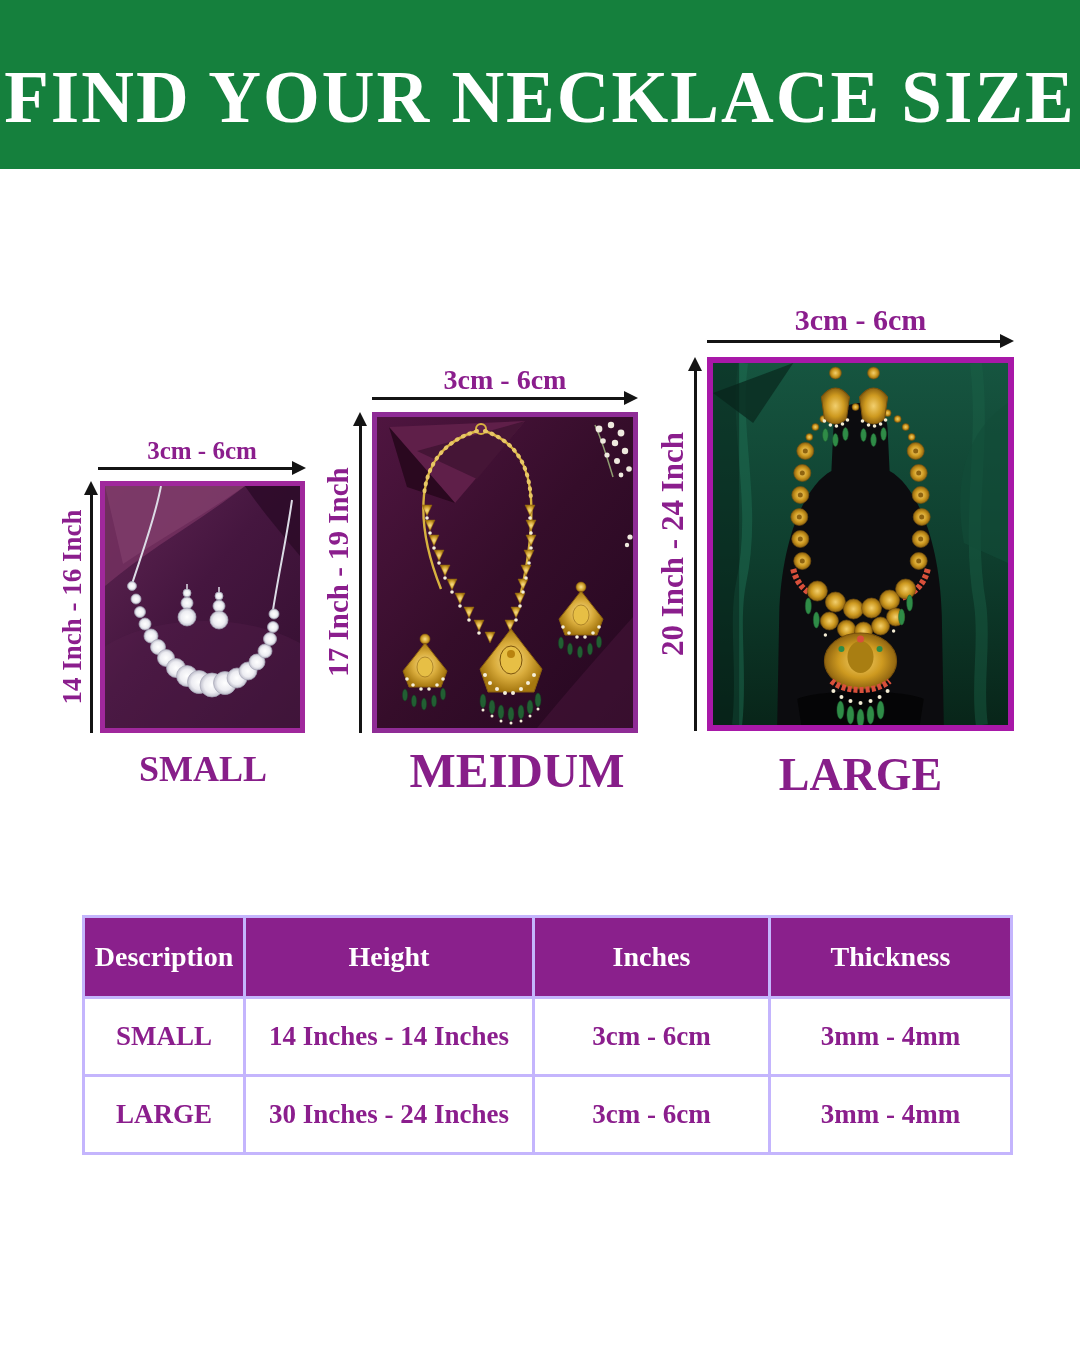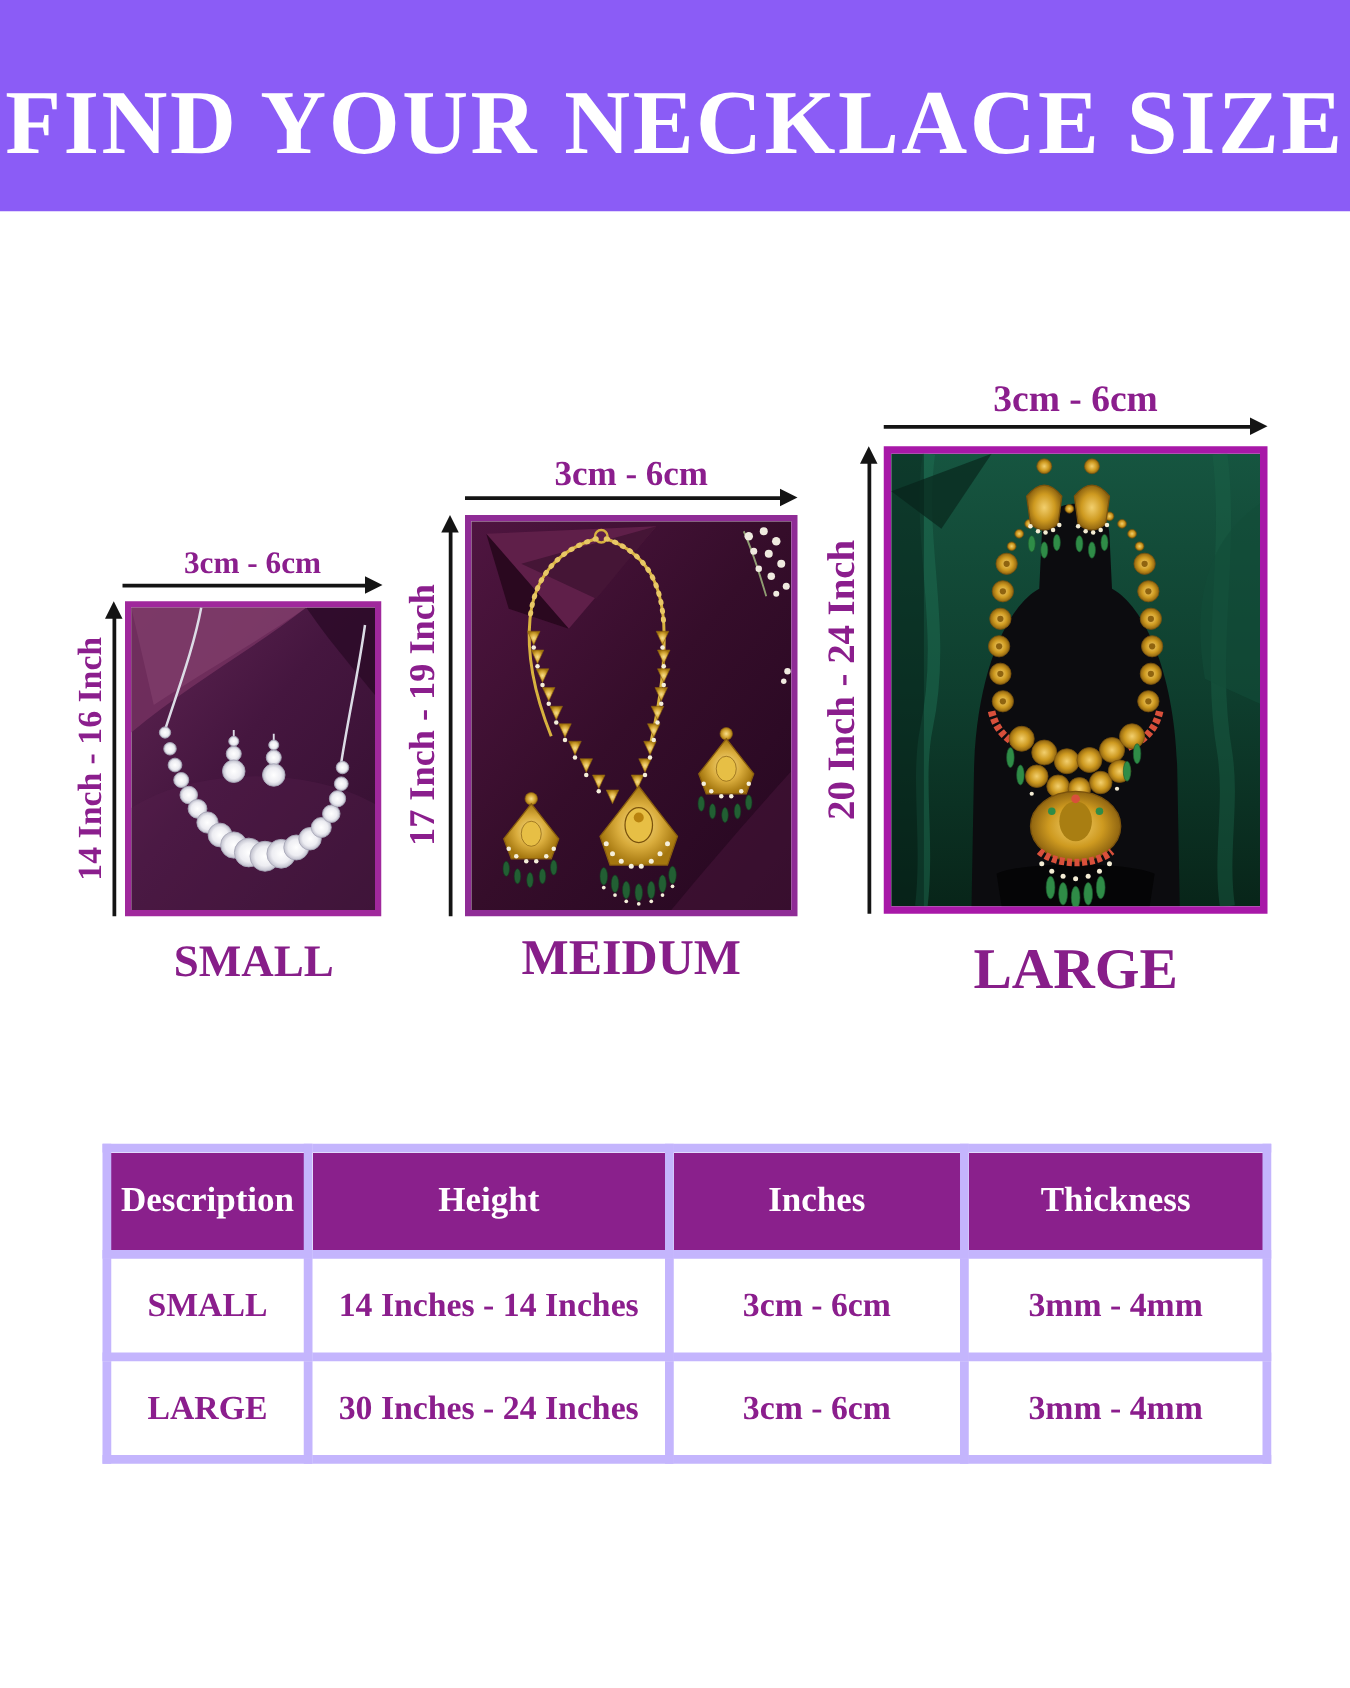--- a/index.html
+++ b/index.html
@@ -4,21 +4,21 @@
 <style>
   html,body { margin:0; padding:0; background:#ffffff; }
   #canvas {
     position:relative; width:1080px; height:1350px; margin:0 auto;
     background:#ffffff; overflow:hidden;
     font-family:"Liberation Serif","DejaVu Serif",serif;
   }
   
   .banner {
     position:absolute; left:0; top:0; width:1080px; height:169px;
-    background:#8b5cf6; display:flex; align-items:center; justify-content:center;
+    background:#15803d; display:flex; align-items:center; justify-content:center;
   }
   .banner h1 {
     margin:0; padding-top:26px; color:#ffffff; font-weight:700;
     font-size:73px; letter-spacing:2px; white-space:nowrap;
   }
   
   .wlabel {
     position:absolute; text-align:center; color:#8B1E8D; font-weight:700; white-space:nowrap;
   }
   .rlabel {
@@ -42,21 +42,21 @@
   .frame svg { display:block; width:100%; height:100%; }
   .frame-small  { border:5px solid #A0289C; }
   .frame-medium { border:5px solid #8F2C96; }
   .frame-large  { border:6px solid #A818A8; }
   
   .size-table {
     position:absolute; left:82px; top:915px; width:928px;
     border-collapse:collapse; table-layout:fixed;
   }
   .size-table td {
-    border:7px solid #c4b5fd; text-align:center; vertical-align:middle;
+    border:3px solid #c4b5fd; text-align:center; vertical-align:middle;
     font-weight:700; overflow:hidden;
   }
   .size-table .hrow td {
     background:#8A208C; color:#ffffff; font-size:28px; height:76px;
   }
   .size-table .brow td {
     background:#ffffff; color:#8B1E8D; font-size:27px; height:73px;
   }
 </style>
 </head>
@@ -299,21 +299,21 @@
         <g fill="#225F33" stroke="#143D20" stroke-width="0.5">
           <ellipse cx="184" cy="226" rx="2.6" ry="6"></ellipse>
             <ellipse cx="193" cy="232" rx="2.6" ry="6"></ellipse>
             <ellipse cx="203" cy="235" rx="2.6" ry="6"></ellipse>
           <ellipse cx="213" cy="232" rx="2.6" ry="6"></ellipse>
             <ellipse cx="222" cy="225" rx="2.6" ry="6"></ellipse>
           </g>
       </g>
     </svg>
   </div>
-  <div class="size-name" style="left:372px; top:742px; width:266px; font-size:40px;">MEIDUM</div>
+  <div class="size-name" style="left:384px; top:742px; width:266px; font-size:49px;">MEIDUM</div>
 
   <div class="wlabel" style="left:707px; top:303px; width:307px; font-size:30px;">3cm - 6cm</div>
   <div class="harrow" style="left:707px; top:334px; width:307px;">
     <div class="shaft"></div>
     <div class="head"></div>
   </div>
   <div class="varrow" style="left:688px; top:357px; height:374px;">
     <div class="shaft"></div>
     <div class="head"></div>
   </div>

